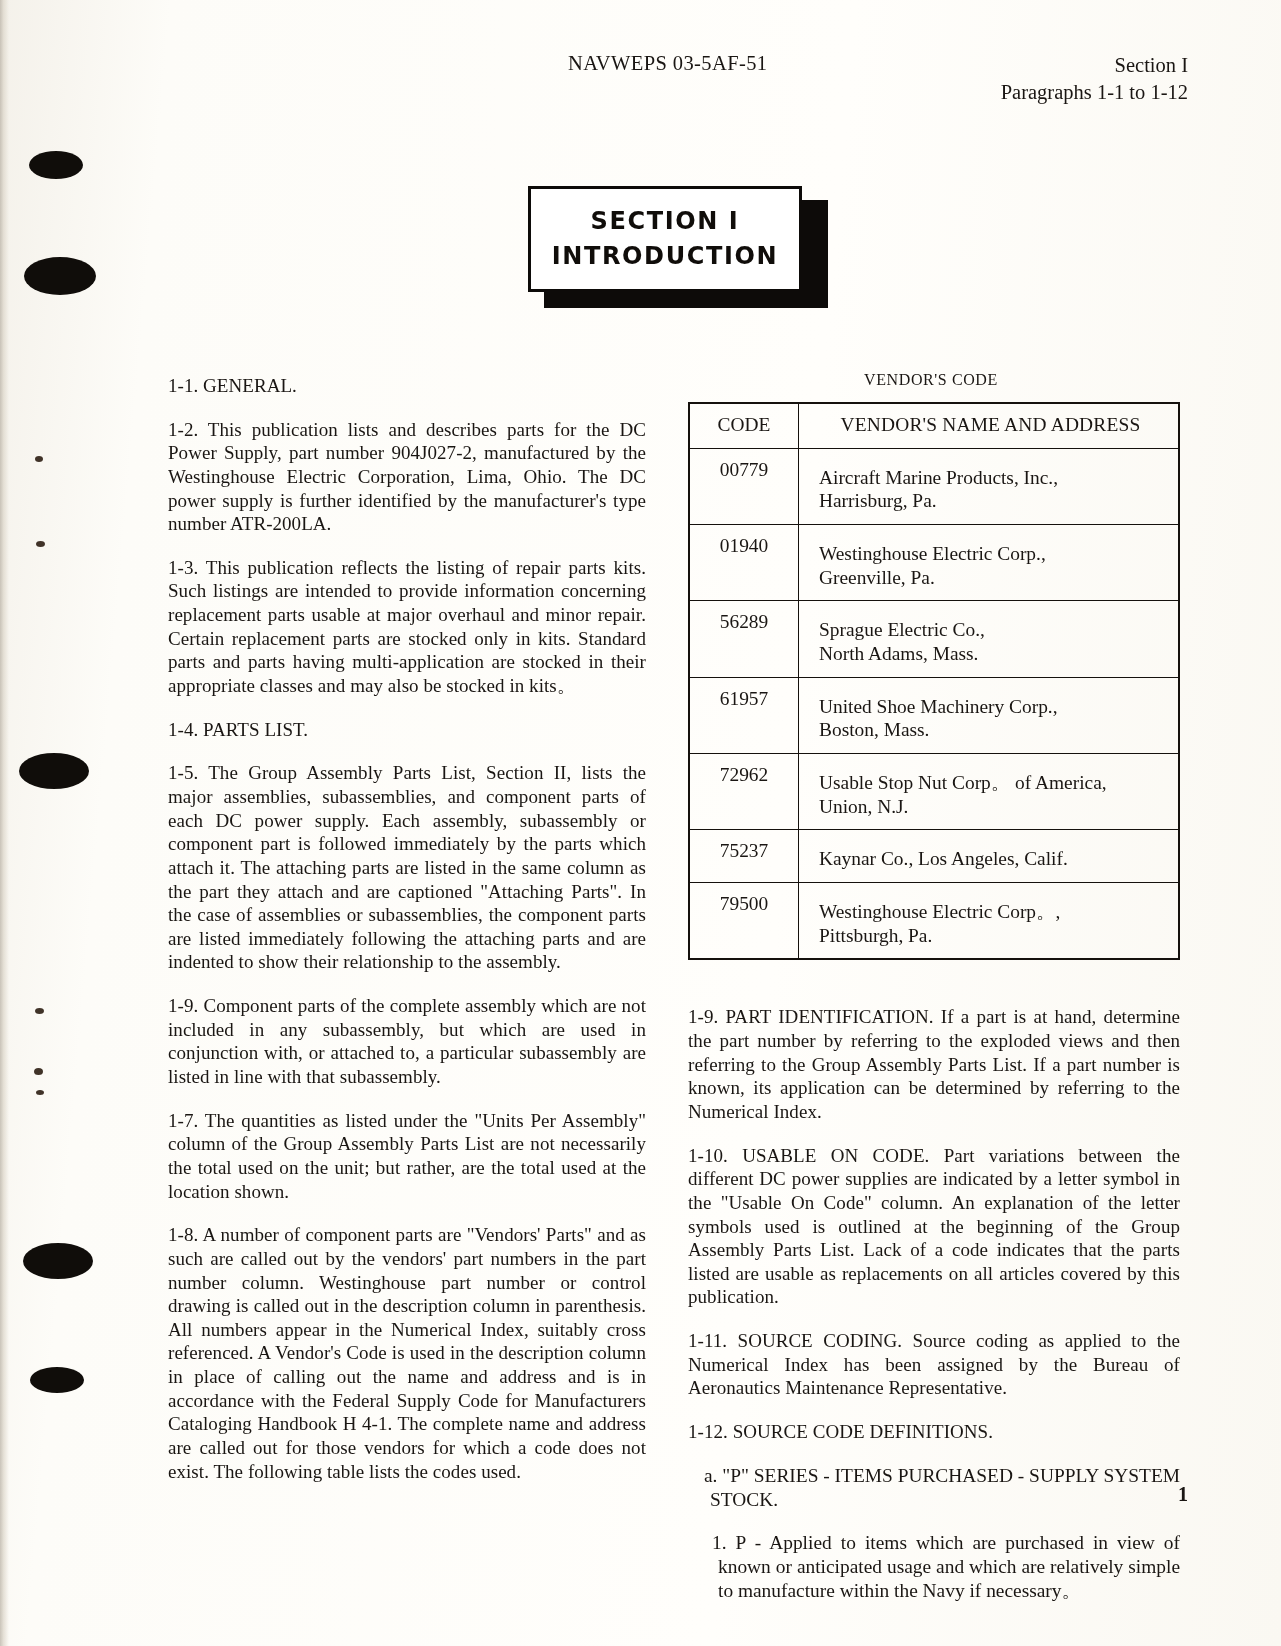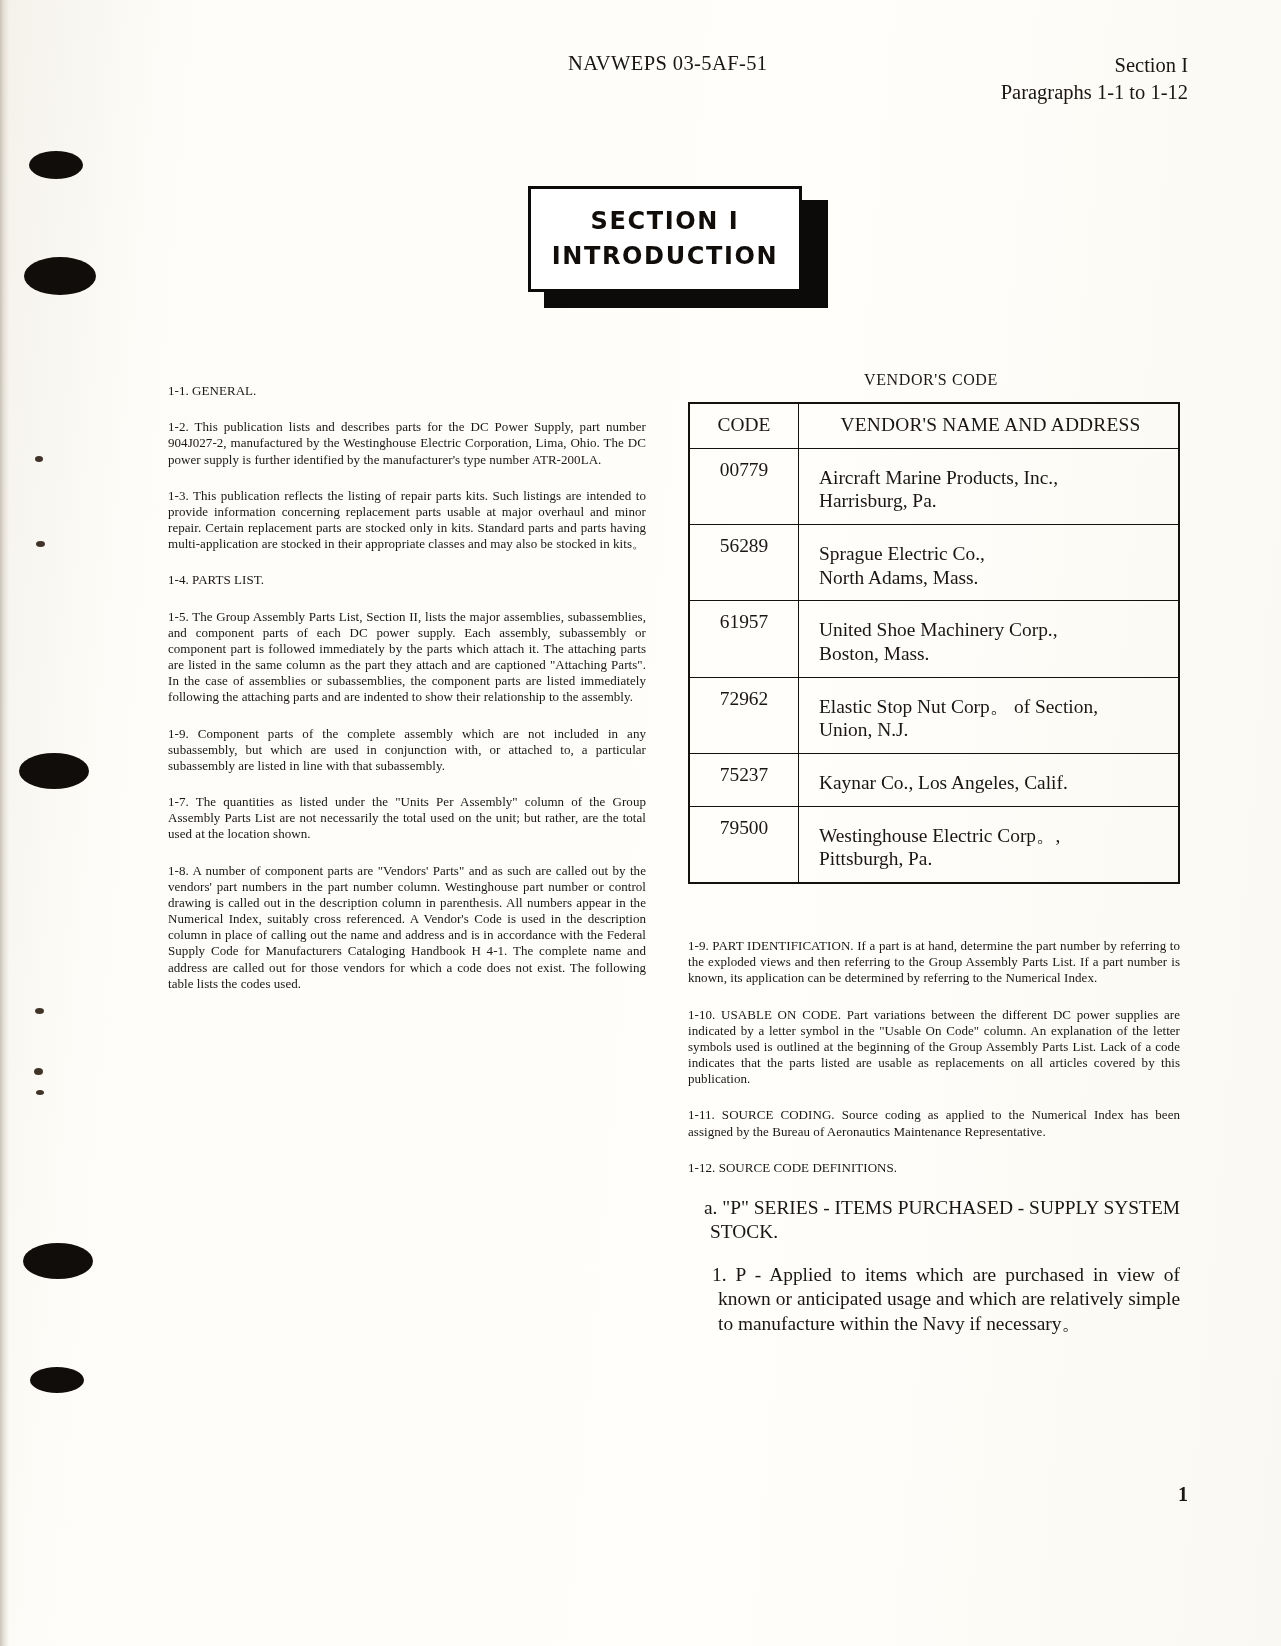--- a/index.html
+++ b/index.html
@@ -116,24 +116,24 @@
     top: 371px;
     width: 478px;
   }
   #col-right {
     position: absolute;
     left: 688px;
     top: 371px;
     width: 492px;
   }
   .para {
-    font-size: 13px;
+    font-size: 19px;
     line-height: 1.245;
     text-align: justify;
-    margin: 12px 0 20px 0;
+    margin: 3px 0 20px 0;
     letter-spacing: .05px;
   }
   .heading-para { margin-bottom: 20px; }
   .sub-a {
     font-size: 19.4px;
     line-height: 1.245;
     margin: 0 0 19px 0;
     padding-left: 22px;
     text-indent: -6px;
     text-align: justify;
@@ -249,37 +249,44 @@
       </thead>
       <tbody>
         <tr>
           <td class="code-c">00779</td>
           <td class="name-c">
             <span>Aircraft Marine Products, Inc.,</span>
             <span class="l2">Harrisburg, Pa.</span>
           </td>
         </tr>
         <tr>
+          <td class="code-c">01940</td>
+          <td class="name-c">
+            <span>Westinghouse Electric Corp.,</span>
+            <span class="l2">Greenville, Pa.</span>
+          </td>
+        </tr>
+        <tr>
           <td class="code-c">56289</td>
           <td class="name-c">
             <span>Sprague Electric Co.,</span>
             <span class="l2">North Adams, Mass.</span>
           </td>
         </tr>
         <tr>
           <td class="code-c">61957</td>
           <td class="name-c">
             <span>United Shoe Machinery Corp.,</span>
             <span class="l2">Boston, Mass.</span>
           </td>
         </tr>
         <tr>
           <td class="code-c">72962</td>
           <td class="name-c">
-            <span>Elastic Stop Nut Corp。 of Section,</span>
+            <span>Usable Stop Nut Corp。 of America,</span>
             <span class="l2">Union, N.J.</span>
           </td>
         </tr>
         <tr class="single">
           <td class="code-c">75237</td>
           <td class="name-c">
             <span>Kaynar Co., Los Angeles, Calif.</span>
           </td>
         </tr>
         <tr>

